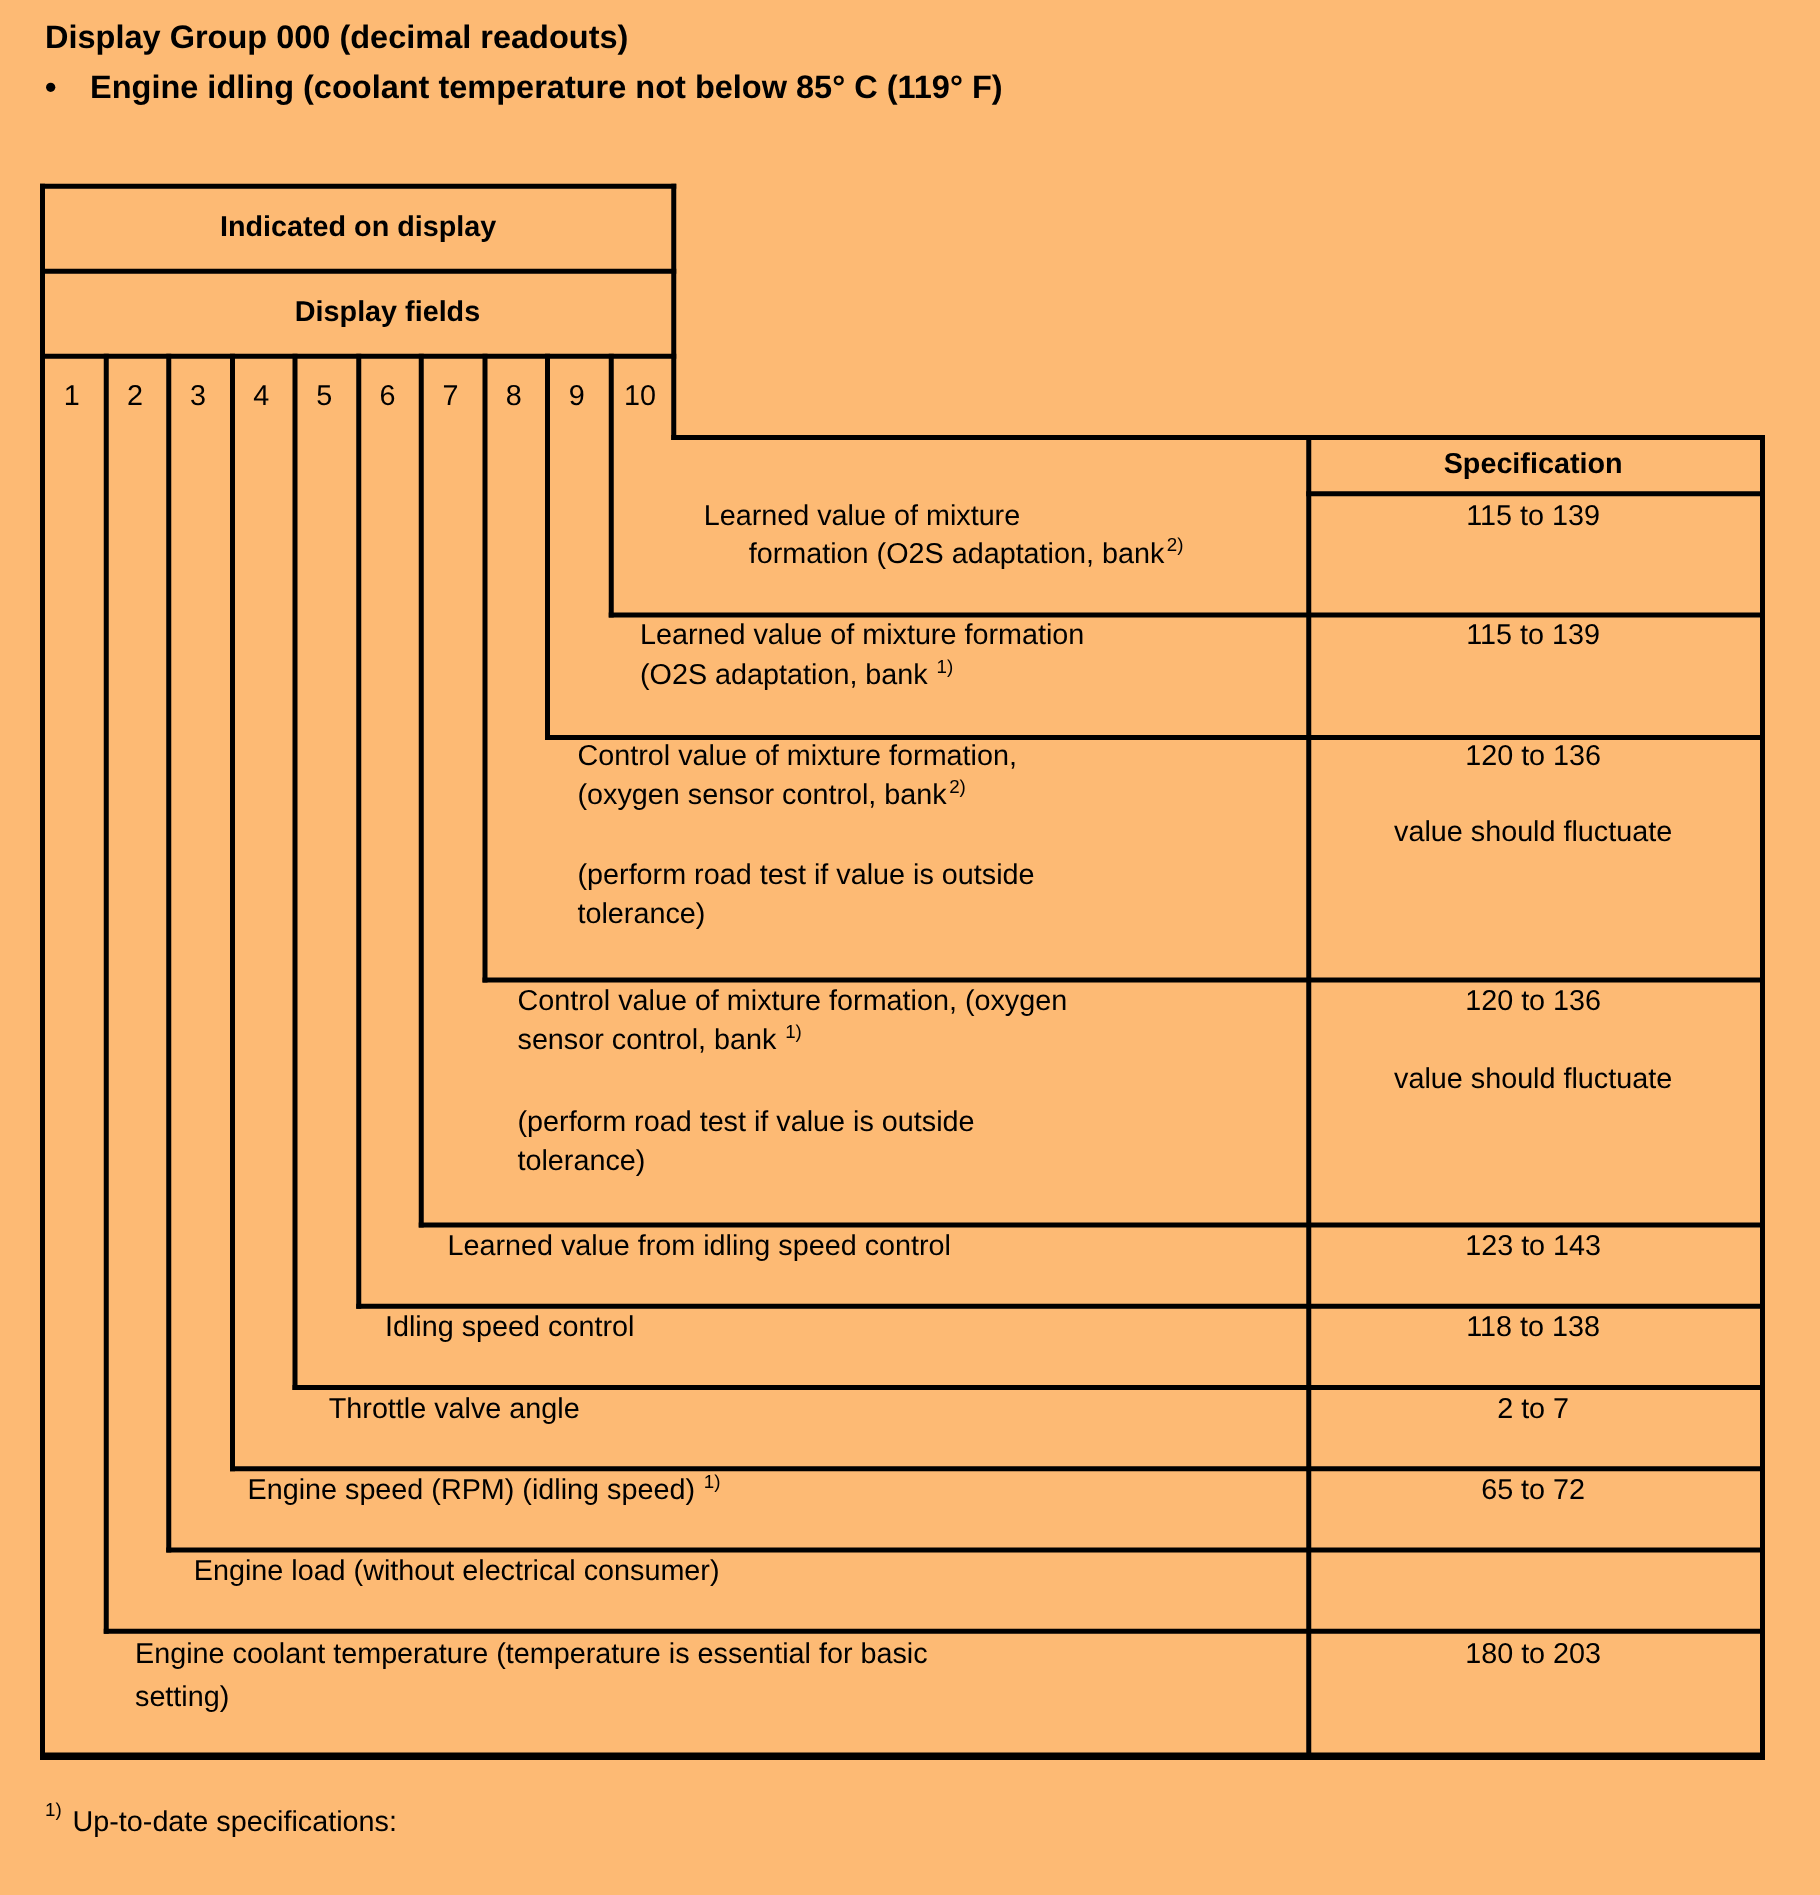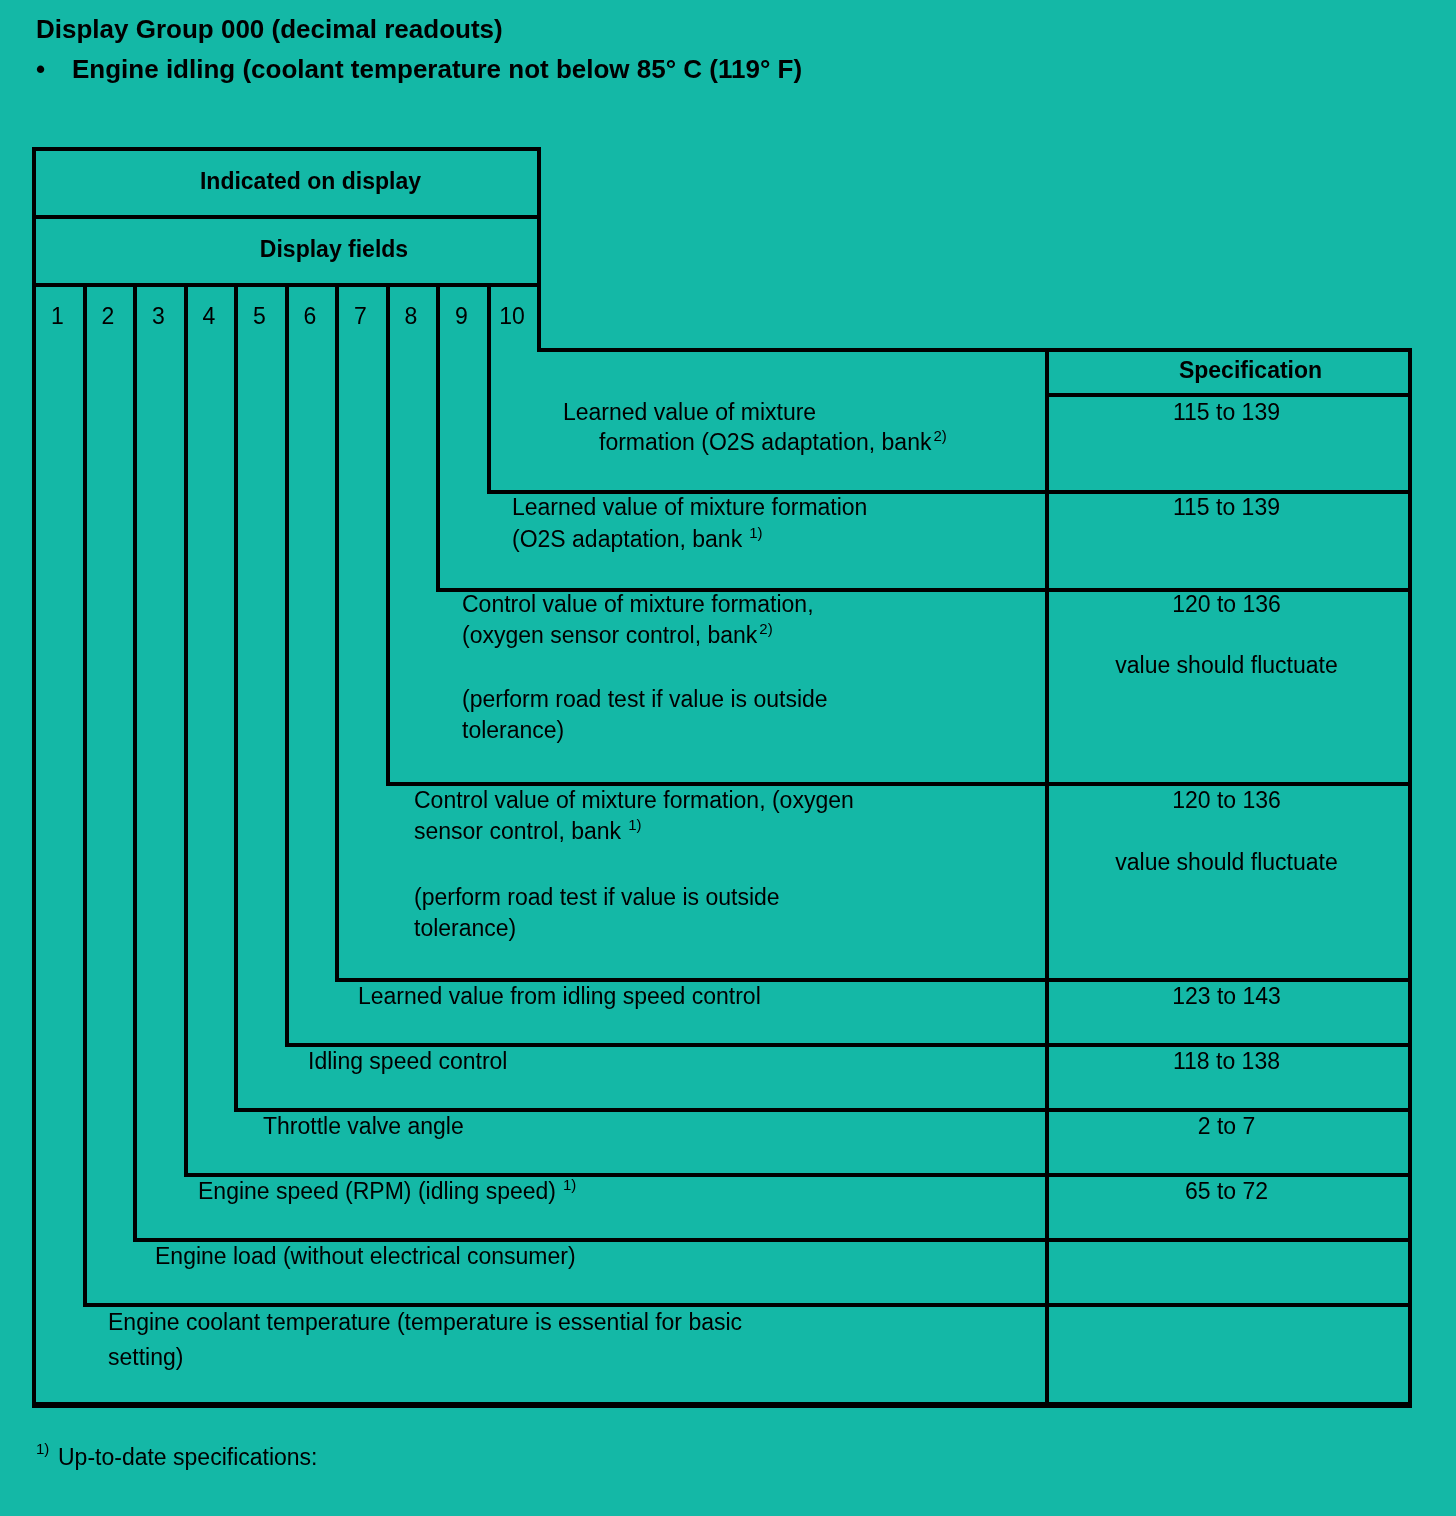--- a/index.html
+++ b/index.html
@@ -1,29 +1,29 @@
 <!DOCTYPE html>
 <html><head>
 <meta charset="utf-8">
 <style>
   html,body{margin:0;padding:0;background:#ffffff;}
   #canvas{
     position:relative;
     width:1456px;
     height:1516px;
-    background:#14b8a6;
+    background:#fdba74;
     font-family:"Liberation Sans", sans-serif;
     color:#000000;
     overflow:hidden;
   }
   .hl{position:absolute;height:4px;background:#000;}
   .vl{position:absolute;width:4px;background:#000;}
   .hl.thick{height:6px;}
   .txt{position:absolute;font-size:23px;line-height:26px;white-space:nowrap;}
-  .ctr{display:flex;align-items:center;justify-content:center;text-align:center;padding-left:24px;}
+  .ctr{display:flex;align-items:center;justify-content:center;text-align:center;}
   .bold{font-weight:bold;}
   .big{font-size:26px;line-height:30px;}
   .specval{position:absolute;left:1045px;width:363px;text-align:center;font-size:23px;line-height:26px;}
   .sup{font-size:15px;position:relative;top:-9px;margin-left:2px;}
   .sup.spaced{margin-left:7px;}
   .cellbox{position:absolute;font-size:23px;font-weight:bold;}
   .num{position:absolute;font-size:23px;text-align:center;}
 </style>
 </head>
 <body>
@@ -110,17 +110,18 @@
   <div class="txt" style="left:263px;top:1113px;"><span>Throttle valve angle</span></div>
   <div class="specval" style="top:1113px;">2 to 7</div>
 
   <div class="txt" style="left:198px;top:1178px;"><span>Engine speed (RPM) (idling speed)</span><span class="sup spaced">1)</span></div>
   <div class="specval" style="top:1178px;">65 to 72</div>
 
   <div class="txt" style="left:155px;top:1243px;"><span>Engine load (without electrical consumer)</span></div>
 
   <div class="txt" style="left:108px;top:1309px;"><span>Engine coolant temperature (temperature is essential for basic</span></div>
   <div class="txt" style="left:108px;top:1344px;"><span>setting)</span></div>
+  <div class="specval" style="top:1309px;">180 to 203</div>
 
   <div class="txt" style="left:36px;top:1436px;font-size:15px;">1)</div>
   <div class="txt" style="left:58px;top:1444px;">Up-to-date specifications:</div>
 
 </div>
 
 </body></html>

